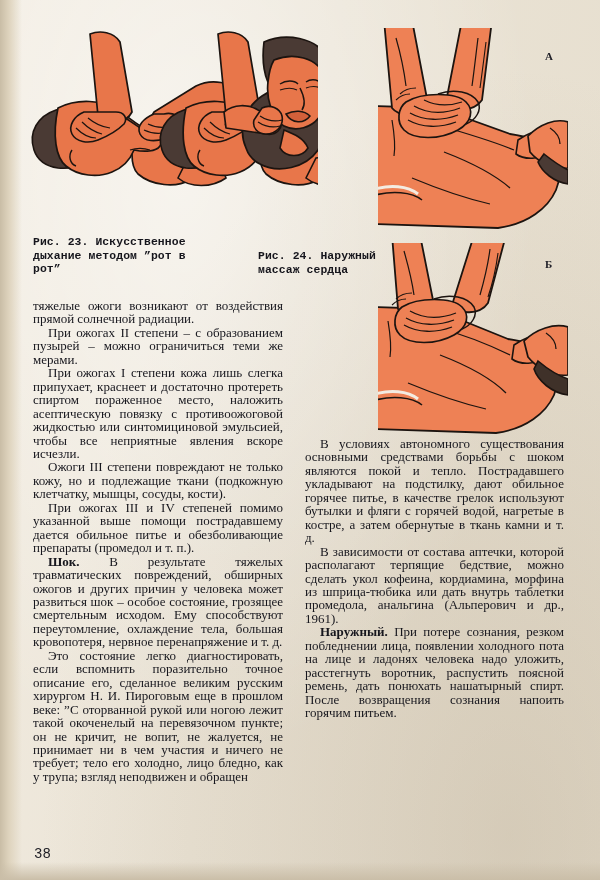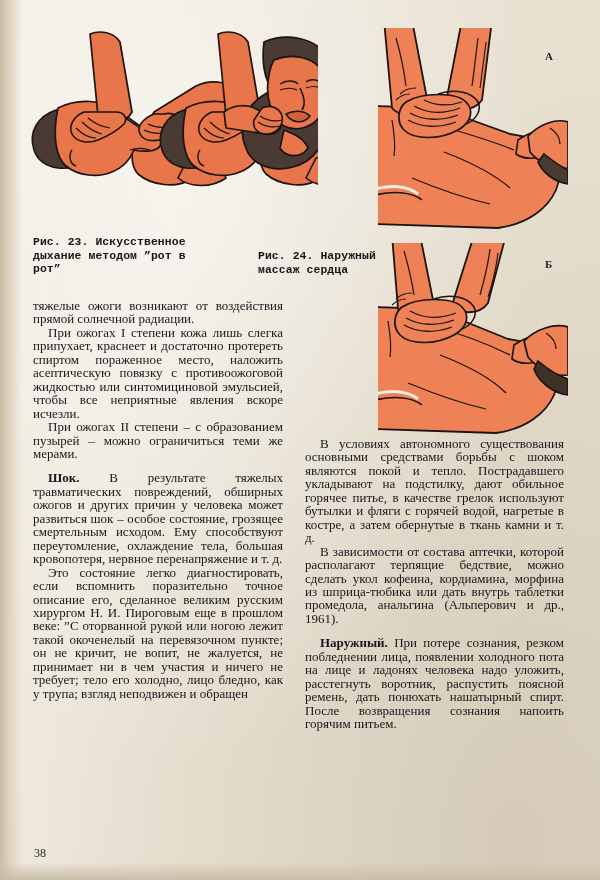--- a/index.html
+++ b/index.html
@@ -106,29 +106,29 @@
   #col-right {
     left: 305px;
     top: 437px;
     width: 259px;
   }
   .col p {
     margin: 0;
     text-indent: 15px;
   }
   .col p.noindent { text-indent: 0; }
-  .col p.gap { margin-top: 11px; }
+  .col p.gap { }
   .col b { font-weight: bold; }
 
   #page-number {
     position: absolute;
     left: 34px;
     top: 846px;
-    font-size: 12px;
-    font-family: Liberation Serif, serif;
+    font-size: 14px;
+    font-family: Liberation Mono, monospace;
     color: #1b1b22;
   }
 </style>
 </head>
 <body>
 
 <div class="page">
   <div class="paper-tint"></div>
   <div class="paper-edge-left"></div>
   <div class="paper-edge-bottom"></div>
@@ -303,22 +303,24 @@
   </div>
 
   <span class="panel-letter" id="panel-letter-a">А</span>
   <span class="panel-letter" id="panel-letter-b">Б</span>
 
   <div class="caption" id="caption-fig23">Рис. 23. Искусственное дыхание методом ”рот в рот”</div>
   <div class="caption" id="caption-fig24">Рис. 24. Наружный массаж сердца</div>
 
   <div class="col" id="col-left">
       <p class="noindent">тяжелые ожоги возникают от воздействия прямой солнечной радиации.</p>
+      <p>При ожогах II степени&nbsp;– с образованием пузырей&nbsp;– можно ограничиться теми же мерами.</p>
       <p>При ожогах I степени кожа лишь слегка припухает, краснеет и достаточно протереть спиртом пораженное место, наложить асептическую повязку с противоожоговой жидкостью или синтомициновой эмульсией, чтобы все неприятные явления вскоре исчезли.</p>
-      <p>При ожогах II степени&nbsp;– с образованием пузырей&nbsp;– можно ограничиться теми же мерами.</p>
+      <p>Ожоги III степени повреждают не только кожу, но и подлежащие ткани (подкожную клетчатку, мышцы, сосуды, кости).</p>
+      <p>При ожогах III и IV степеней помимо указанной выше помощи пострадавшему дается обильное питье и обезболивающие препараты (промедол и т. п.).</p>
       <p class="gap"><b>Шок.</b> В результате тяжелых травматических повреждений, обширных ожогов и других причин у человека может развиться шок&nbsp;– особое состояние, грозящее смертельным исходом. Ему способствуют переутомление, охлаждение тела, большая кровопотеря, нервное перенапряжение и т. д.</p>
       <p>Это состояние легко диагностировать, если вспомнить поразительно точное описание его, сделанное великим русским хирургом Н. И. Пироговым еще в прошлом веке: ”С оторванной рукой или ногою лежит такой окоченелый на перевязочном пункте; он не кричит, не вопит, не жалуется, не принимает ни в чем участия и ничего не требует; тело его холодно, лицо бледно, как у трупа; взгляд неподвижен и обращен</p>
     </div>
   <div class="col" id="col-right">
       <p>В условиях автономного существования основными средствами борьбы с шоком являются покой и тепло. Пострадавшего укладывают на подстилку, дают обильное горячее питье, в качестве грелок используют бутылки и фляги с горячей водой, нагретые в костре, а затем обернутые в ткань камни и т. д.</p>
       <p>В зависимости от состава аптечки, которой располагают терпящие бедствие, можно сделать укол кофеина, кордиамина, морфина из шприца-тюбика или дать внутрь таблетки промедола, анальгина (Альперович и др., 1961).</p>
       <p class="gap"><b>Наружный.</b> При потере сознания, резком побледнении лица, появлении холодного пота на лице и ладонях человека надо уложить, расстегнуть воротник, распустить поясной ремень, дать понюхать нашатырный спирт. После возвращения сознания напоить горячим питьем.</p>
     </div>
 
   <div id="page-number">38</div>

